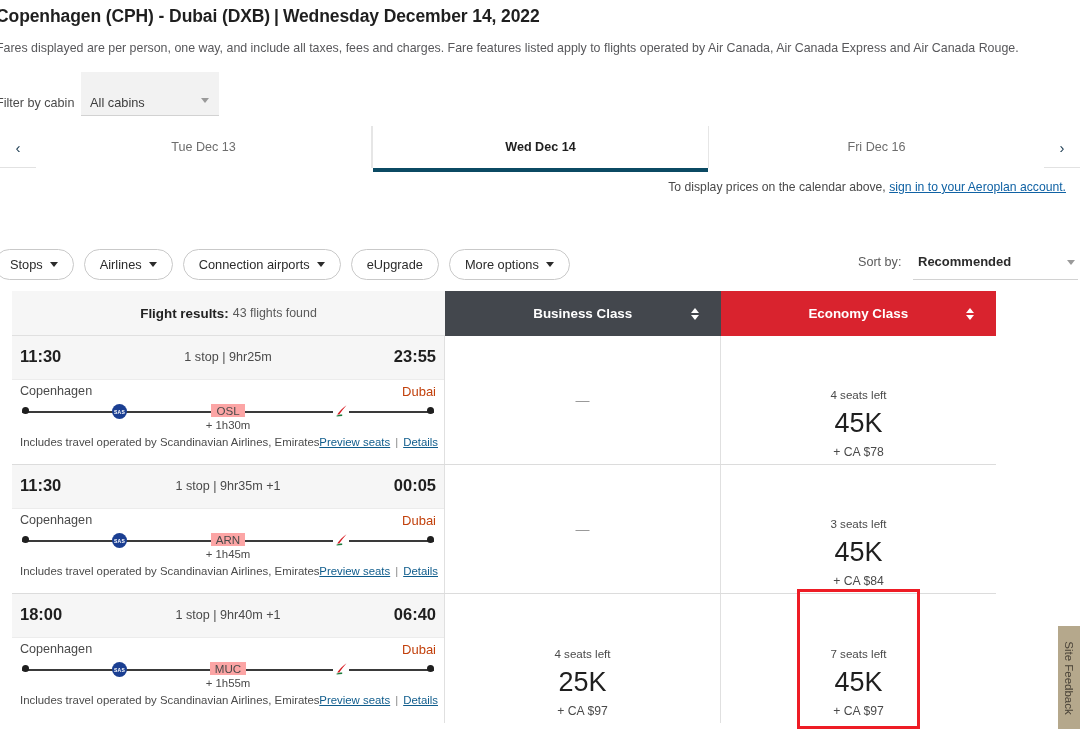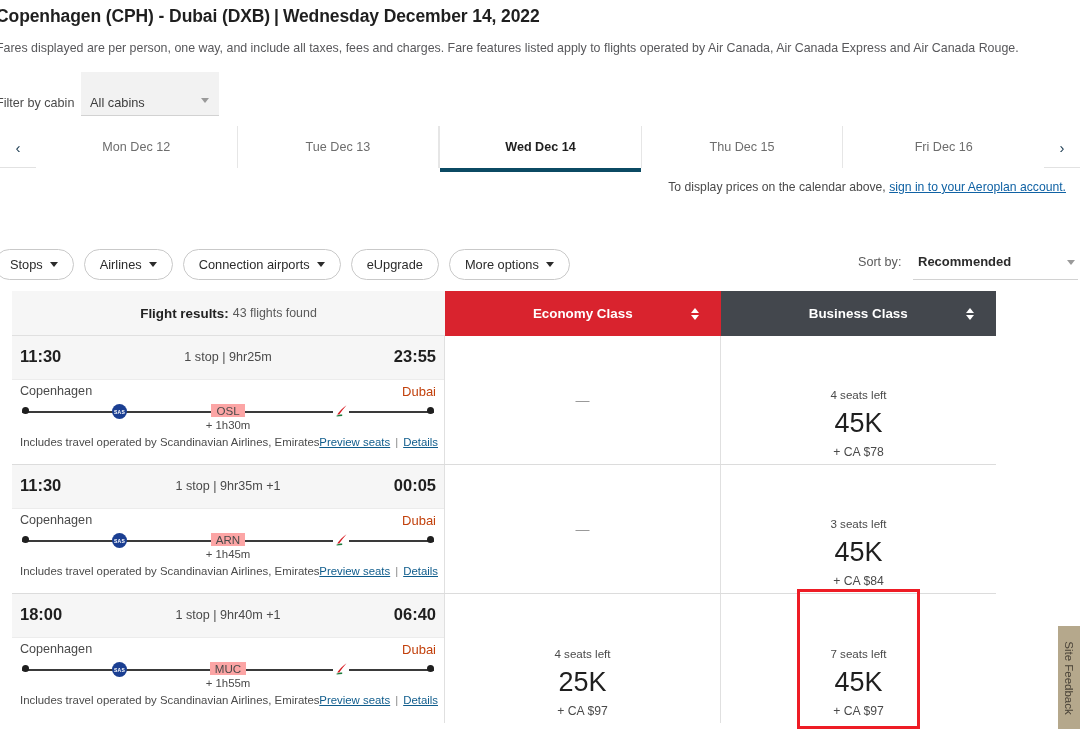--- a/index.html
+++ b/index.html
@@ -254,30 +254,24 @@
     <div class="cabin-select">
       <div class="val">All cabins</div>
       <div class="caret"></div>
     </div>
   </div>
 
   <div class="datebar">
     <div class="dt-arrow left">‹</div>
     <div class="dt-tabs" id="date-tabs">
         <div class="dt-tab">
-          <span>Mon Dec 12</span>
-        </div>
-        <div class="dt-tab">
           <span>Tue Dec 13</span>
         </div>
         <div class="dt-tab active">
           <span>Wed Dec 14</span>
-        </div>
-        <div class="dt-tab">
-          <span>Thu Dec 15</span>
         </div>
         <div class="dt-tab">
           <span>Fri Dec 16</span>
         </div>
       </div>
     <div class="dt-arrow right">›</div>
   </div>
   <div class="signin-line">
     <span>To display prices on the calendar above, </span><a href="#">sign in to your Aeroplan account.</a>
   </div>
@@ -311,29 +305,29 @@
       <div class="caret"></div>
     </div>
   </div>
 
   <div class="tbl">
     <div class="thead">
       <div class="th-results">
         <b>Flight results:</b>
           <span class="cnt">43 flights found</span>
       </div>
-      <div class="th-class eco">
-        <span>Economy Class</span>
+      <div class="th-class biz">
+        <span>Business Class</span>
         <span class="sorticon">
             <i class="up"></i>
             <i class="dn"></i>
           </span>
       </div>
-      <div class="th-class biz">
-        <span>Business Class</span>
+      <div class="th-class eco">
+        <span>Economy Class</span>
         <span class="sorticon">
             <i class="up"></i>
             <i class="dn"></i>
           </span>
       </div>
     </div>
     <div id="rows">
         <div class="row">
           <div class="cell-flight">
             <div class="fl-timebar">

